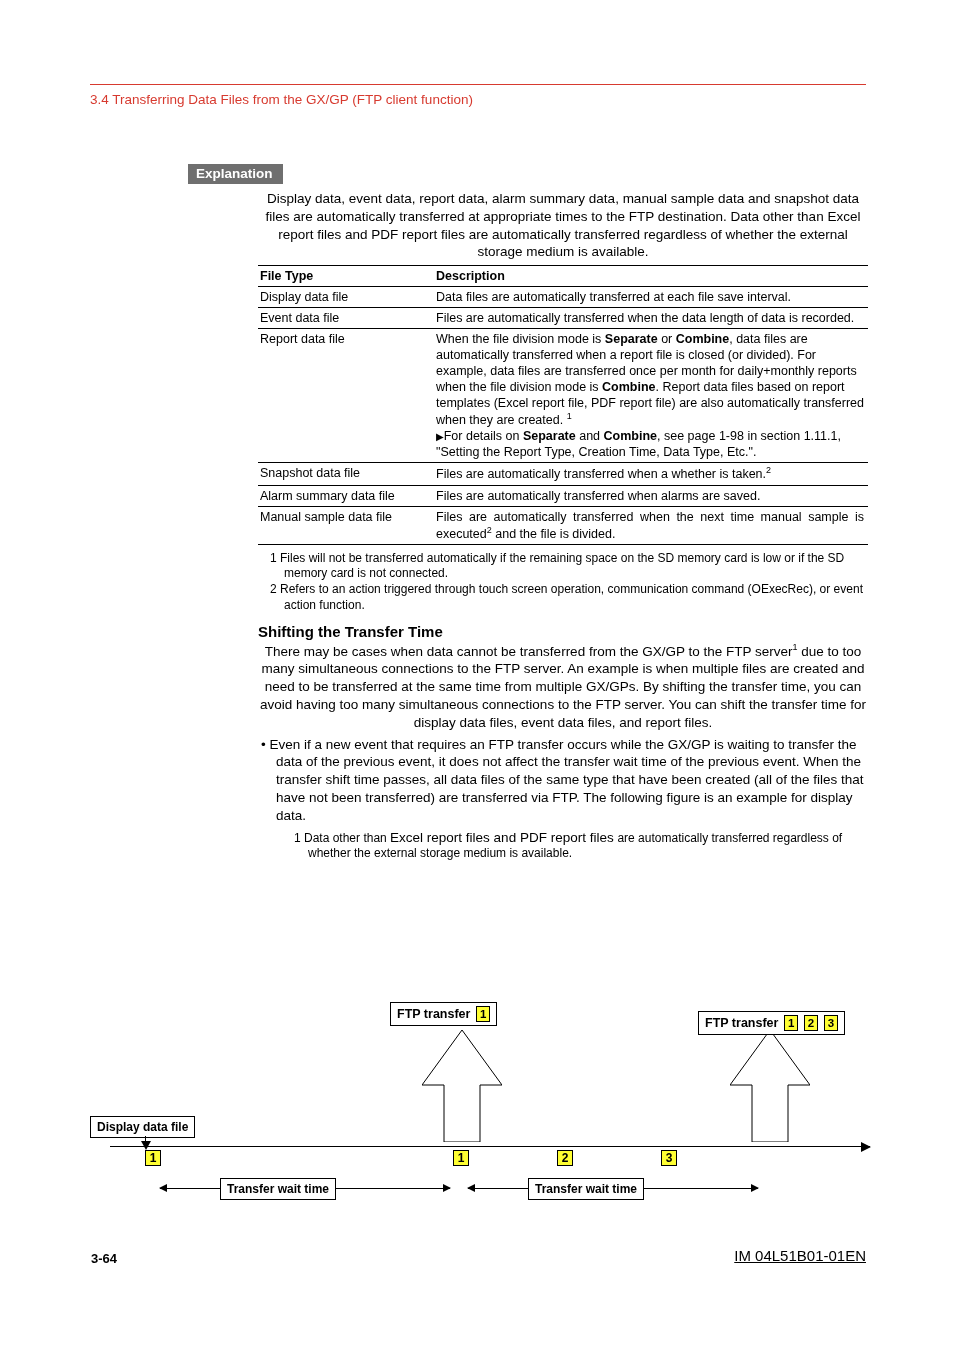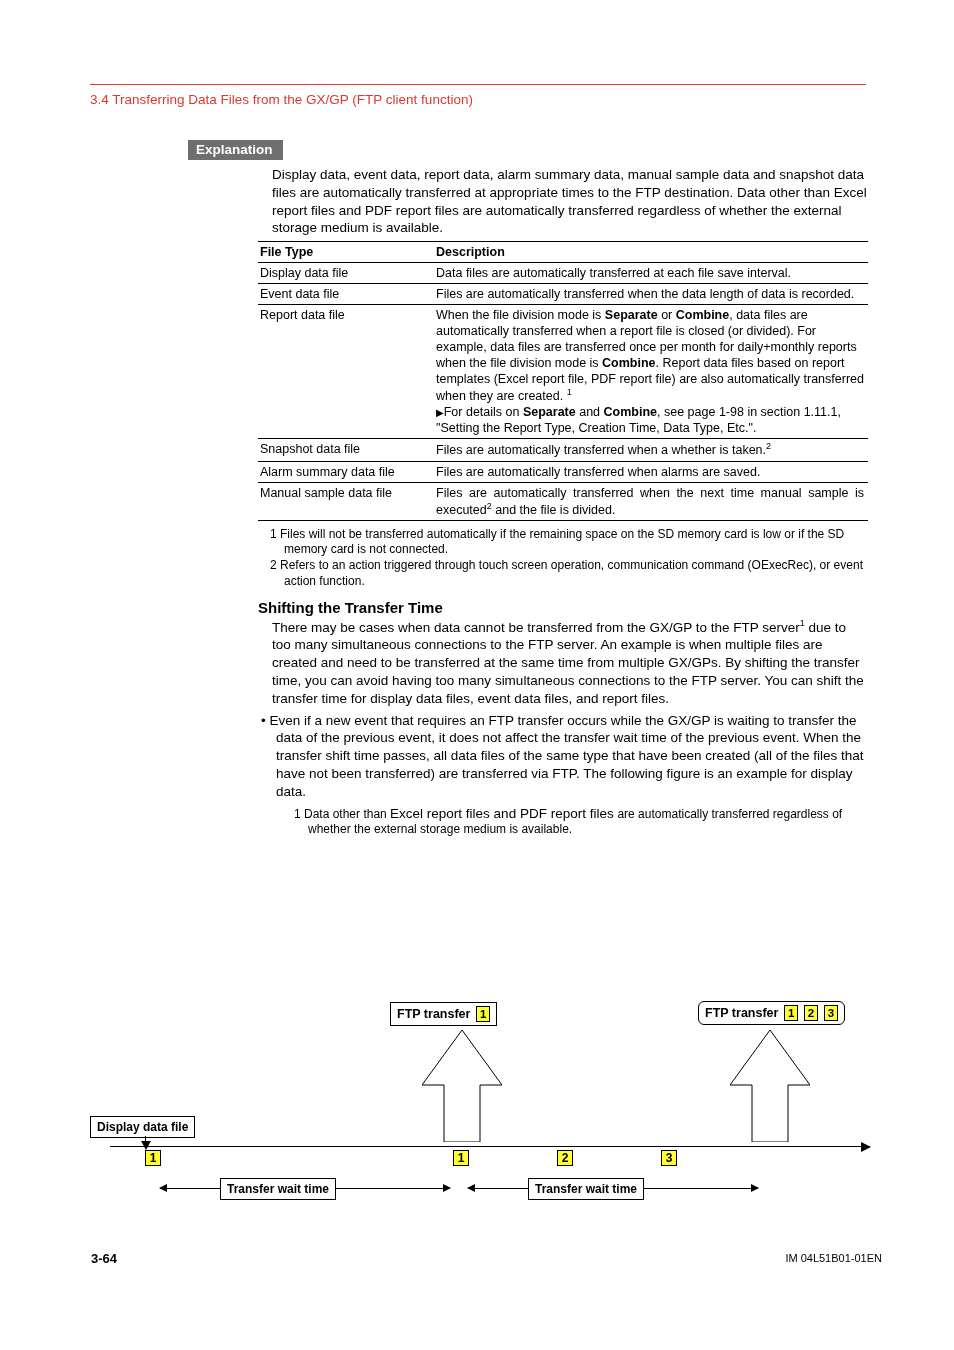--- a/index.html
+++ b/index.html
@@ -1,23 +1,23 @@
 <!DOCTYPE html>
 <html><head>
 <meta charset="utf-8">
 <style>
   @page { size: 954px 1350px; margin: 0; }
   html, body { margin: 0; padding: 0; width: 954px; height: 1350px; background: #fff; font-family: Arial, Helvetica, sans-serif; color: #000; }
   .page { position: relative; width: 954px; height: 1350px; }
   .topline { position: absolute; left: 90px; right: 88px; top: 84px; height: 1px; background: #d73a2f; }
   .section-breadcrumb { position: absolute; left: 90px; top: 92px; font-size: 13.5px; color: #d73a2f; }
   .content { position: absolute; left: 258px; top: 140px; width: 610px; }
-  .expl-badge { display: inline-block; background: #6f6f6f; color: #fff; font-size: 13.5px; padding: 2px 10px 3px 8px; margin-left: -70px; margin-bottom: 6px; font-weight: bold; }
+  .expl-badge { display: inline-block; background: #6f6f6f; color: #fff; font-size: 13.5px; padding: 2px 10px 3px 8px; margin-left: -70px; margin-bottom: 6px; font-weight: bold; margin-top: 24px; }
   .h3 { font-size: 15px; font-weight: bold; margin: 6px 0 2px 0; }
-  .para { font-size: 13.5px; line-height: 1.32; margin: 0 0 4px 14px; }
+  .para { font-size: 13.5px; line-height: 1.32; margin: 0 0 4px 0; text-align: center; }
   table.filetbl { border-collapse: collapse; width: 100%; font-size: 12.5px; line-height: 1.28; }
   table.filetbl td, table.filetbl th { border-top: 1px solid #000; border-bottom: 1px solid #000; padding: 2px 4px 2px 2px; vertical-align: top; text-align: left; }
   table.filetbl th { font-weight: bold; }
   .col1 { width: 170px; }
   .foot { font-size: 12px; line-height: 1.3; margin-left: 12px; text-indent: -14px; padding-left: 14px; }
   .footgroup { margin-top: 6px; margin-bottom: 10px; }
   .bullet { font-size: 13.5px; line-height: 1.32; margin: 0 0 4px 0; padding-left: 18px; text-indent: -15px; }
   .bullet::before { content: "• "; }
   .subfoot { font-size: 12px; line-height: 1.3; margin-left: 36px; text-indent: -14px; padding-left: 14px; }
   sup { font-size: 9px; vertical-align: super; }
@@ -30,21 +30,21 @@
   .tag-below { position: absolute; border: 1px solid #000; background: #ffff33; font-weight: bold; font-size: 12px; width: 14px; text-align: center; top: 0; }
   .timeaxis { position:absolute; left: 20px; right: 0; top:146px; height:1px; background:#000; }
   .timearrow { position:absolute; right:-1px; top:142px; width:0;height:0;border-left:10px solid #000;border-top:5px solid transparent;border-bottom:5px solid transparent;}
   .downarrow-stem { position:absolute; width:1px; background:#000; }
   .downarrow-head { position:absolute; width:0;height:0;border-left:5px solid transparent;border-right:5px solid transparent;border-top:9px solid #000; }
   .waitarrow { position:absolute; height:1px; background:#000; }
   .waitarrow::before { content:""; position:absolute; left:-1px; top:-4px; width:0;height:0;border-right:8px solid #000;border-top:4.5px solid transparent;border-bottom:4.5px solid transparent;}
   .waitarrow::after  { content:""; position:absolute; right:-1px; top:-4px; width:0;height:0;border-left:8px solid #000;border-top:4.5px solid transparent;border-bottom:4.5px solid transparent;}
   .up-big-svg { position:absolute; }
   .footer-page { position:absolute; left: 91px; bottom: 84px; font-size: 13px; font-weight: bold; }
-  .footer-im   { position:absolute; right: 72px; bottom: 86px; font-size: 11px; }
+  .footer-im   { position:absolute; right: 88px; bottom: 86px; font-size: 15px; text-decoration: underline; }
   .midspan { font-size: 13.5px; }
 </style>
 </head>
 <body>
 
 <div class="page">
   <div class="topline"></div>
   <div class="section-breadcrumb">3.4  Transferring Data Files from the GX/GP (FTP client function)</div>
 
   <div class="content">
@@ -127,21 +127,21 @@
       <polygon points="40,0 80,55 58,55 58,112 22,112 22,55 0,55" fill="#fff" stroke="#000" stroke-width="1"></polygon>
     </svg>
     <svg class="up-big-svg" style="left:640px; top:30px;" width="80" height="112">
       <polygon points="40,0 80,55 58,55 58,112 22,112 22,55 0,55" fill="#fff" stroke="#000" stroke-width="1"></polygon>
     </svg>
 
     <div class="box ftpbox" style="left:300px; top:2px;">
       <span>FTP transfer</span>
       <span class="tag">1</span>
     </div>
-    <div class="box ftpbox" style="left:608px; top:1px;border-radius:6px;">
+    <div class="box ftpbox" style="left:608px; top:11px;">
       <span>FTP transfer</span>
       <span class="tag">1</span>
       <span class="tag">2</span>
       <span class="tag">3</span>
     </div>
   </div>
 
   <div class="footer-page">3-64</div>
   <div class="footer-im">IM 04L51B01-01EN</div>
 </div>

